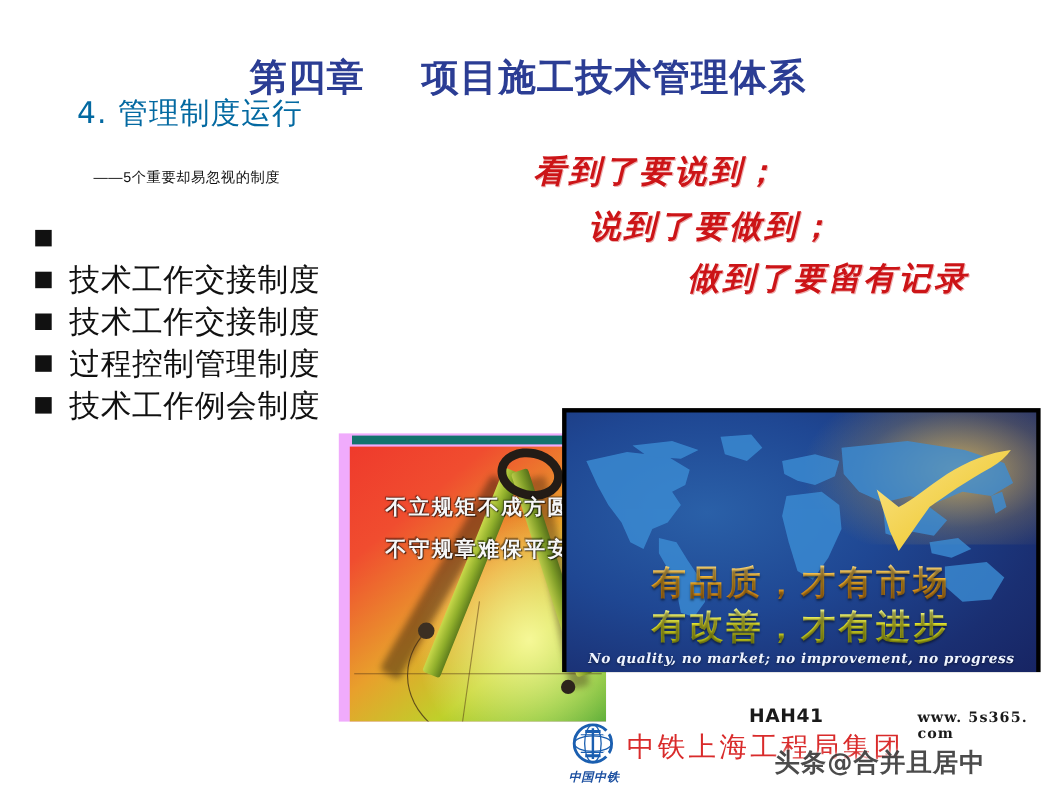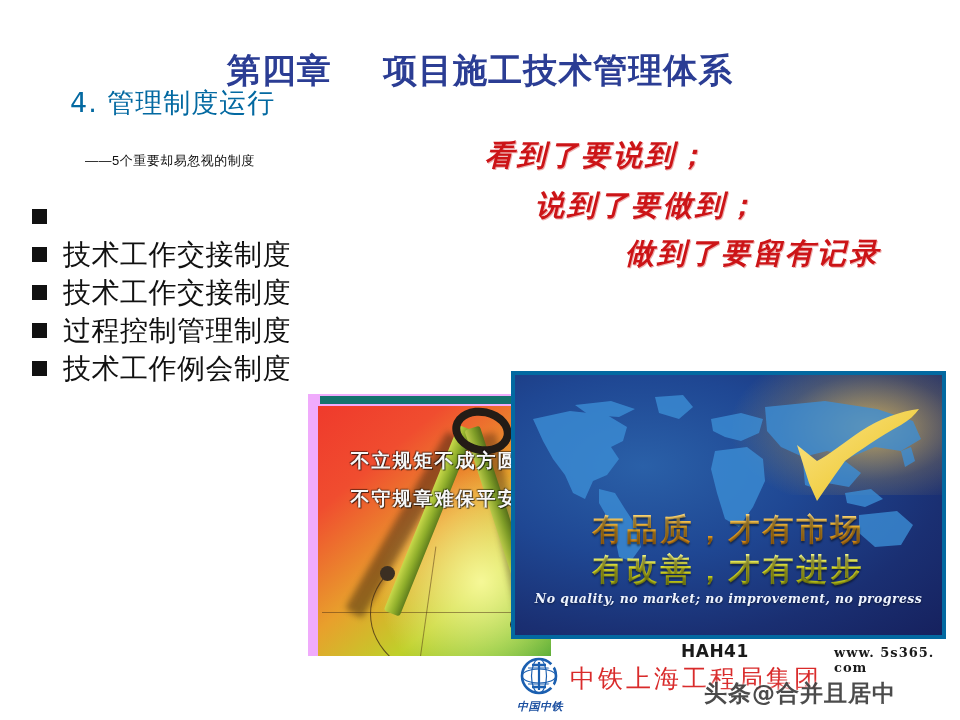--- a/index.html
+++ b/index.html
@@ -244,22 +244,22 @@
     position: absolute; right: 4px; top: 0;
     letter-spacing: 0.2px;
   }
 
   
   .poster-right {
     position: absolute;
     left: 511px;
     top: 371px;
     width: 435px;
-    height: 268px;
-    background: #0369a1;
+    height: 240px;
+    background: #000000;
     overflow: hidden;
   }
   .pr-inner {
     position: absolute;
     left: 4px; top: 4px;
     width: 427px; height: 260px;
     background:
       radial-gradient(ellipse at 30% 35%, #2a60a8 0%, #1f4793 38%, #1a2f72 72%, #16215e 100%);
     overflow: hidden;
   }

